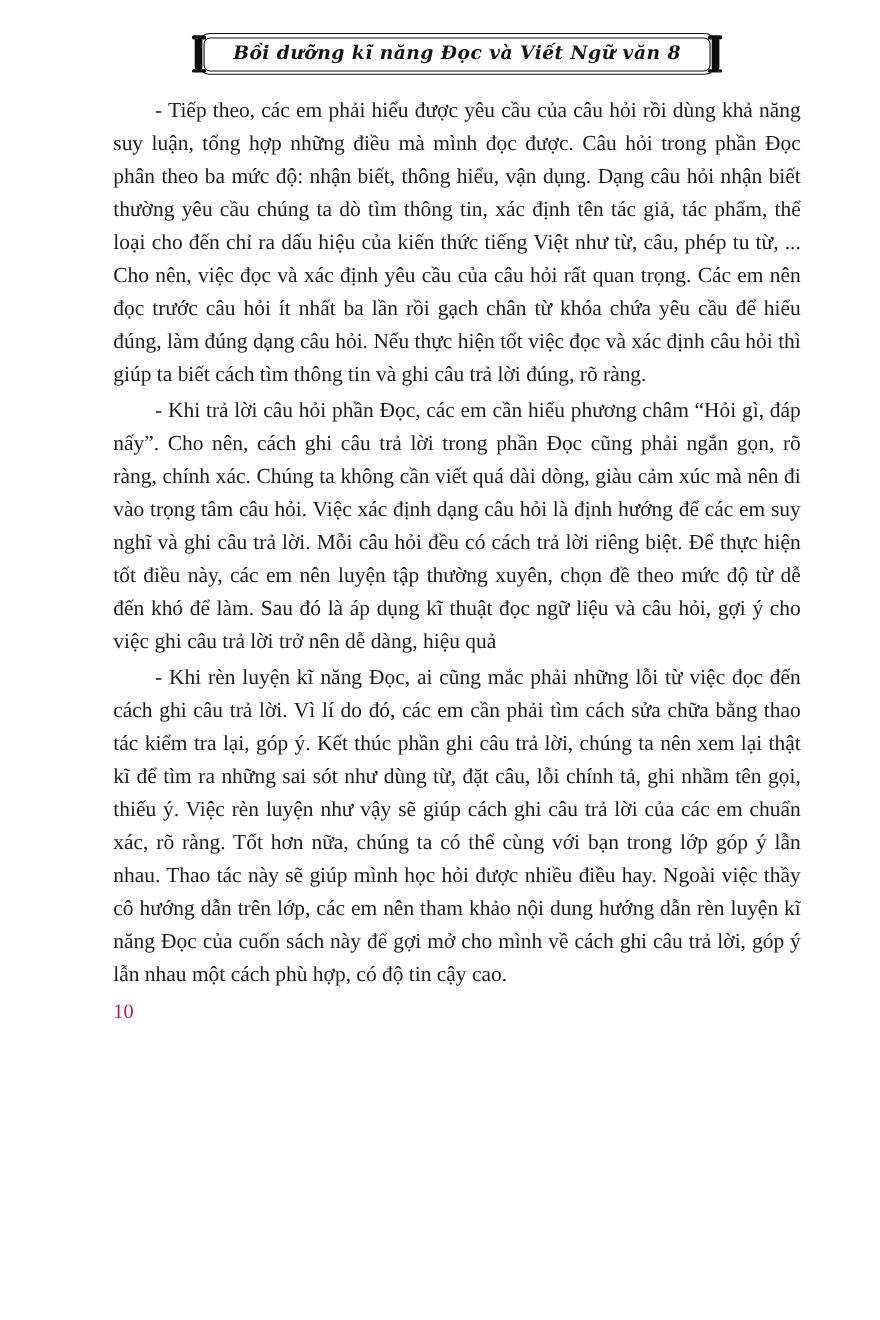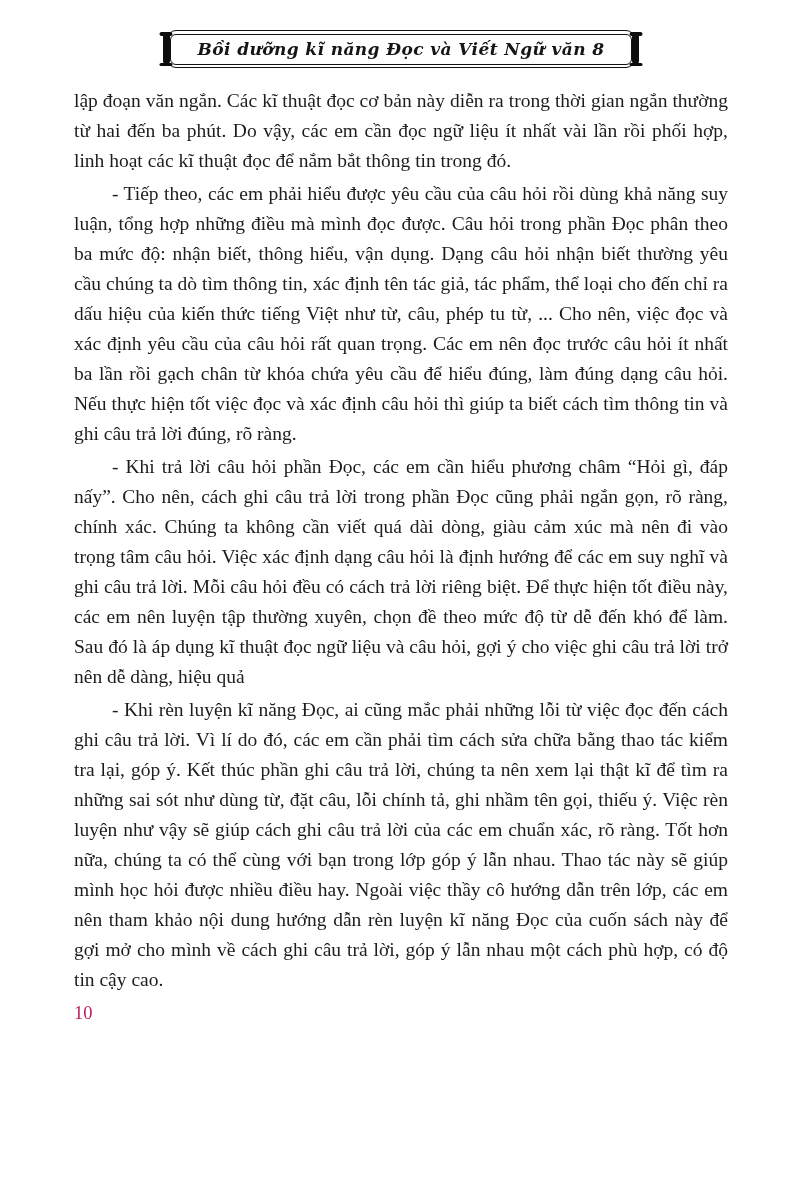--- a/index.html
+++ b/index.html
@@ -6,21 +6,21 @@
     margin: 0;
     padding: 0;
     background: #ffffff;
   }
   .page {
     position: relative;
     width: 800px;
     height: 1108px;
     background: #ffffff;
     box-sizing: border-box;
-    padding: 30px 72px 0 74px;
+    padding: 30px 72px 0 103px;
     overflow: hidden;
     font-family: "Liberation Serif", serif;
     color: #1c1c1c;
   }
   
   .header-row {
     display: flex;
     justify-content: center;
     margin-bottom: 18px;
   }
@@ -101,21 +101,20 @@
     <div class="title-box">
       <span class="cap left"></span>
       <div class="title-inner">
         <span class="title-text">Bồi dưỡng kĩ năng Đọc và Viết Ngữ văn 8</span>
       </div>
       <span class="cap right"></span>
     </div>
   </div>
 
   <main class="body-text">
-    <p class="para no-indent">lập đoạn văn ngắn. Các kĩ thuật đọc cơ bản này diễn ra trong thời gian ngắn thường từ hai đến ba phút. Do vậy, các em cần đọc ngữ liệu ít nhất vài lần rồi phối hợp, linh hoạt các kĩ thuật đọc để nắm bắt thông tin trong đó.</p>
     <p class="para">- Tiếp theo, các em phải hiểu được yêu cầu của câu hỏi rồi dùng khả năng suy luận, tổng hợp những điều mà mình đọc được. Câu hỏi trong phần Đọc phân theo ba mức độ: nhận biết, thông hiểu, vận dụng. Dạng câu hỏi nhận biết thường yêu cầu chúng ta dò tìm thông tin, xác định tên tác giả, tác phẩm, thể loại cho đến chỉ ra dấu hiệu của kiến thức tiếng Việt như từ, câu, phép tu từ, ... Cho nên, việc đọc và xác định yêu cầu của câu hỏi rất quan trọng. Các em nên đọc trước câu hỏi ít nhất ba lần rồi gạch chân từ khóa chứa yêu cầu để hiểu đúng, làm đúng dạng câu hỏi. Nếu thực hiện tốt việc đọc và xác định câu hỏi thì giúp ta biết cách tìm thông tin và ghi câu trả lời đúng, rõ ràng.</p>
     <p class="para">- Khi trả lời câu hỏi phần Đọc, các em cần hiểu phương châm “Hỏi gì, đáp nấy”. Cho nên, cách ghi câu trả lời trong phần Đọc cũng phải ngắn gọn, rõ ràng, chính xác. Chúng ta không cần viết quá dài dòng, giàu cảm xúc mà nên đi vào trọng tâm câu hỏi. Việc xác định dạng câu hỏi là định hướng để các em suy nghĩ và ghi câu trả lời. Mỗi câu hỏi đều có cách trả lời riêng biệt. Để thực hiện tốt điều này, các em nên luyện tập thường xuyên, chọn đề theo mức độ từ dễ đến khó để làm. Sau đó là áp dụng kĩ thuật đọc ngữ liệu và câu hỏi, gợi ý cho việc ghi câu trả lời trở nên dễ dàng, hiệu quả</p>
     <p class="para">- Khi rèn luyện kĩ năng Đọc, ai cũng mắc phải những lỗi từ việc đọc đến cách ghi câu trả lời. Vì lí do đó, các em cần phải tìm cách sửa chữa bằng thao tác kiểm tra lại, góp ý. Kết thúc phần ghi câu trả lời, chúng ta nên xem lại thật kĩ để tìm ra những sai sót như dùng từ, đặt câu, lỗi chính tả, ghi nhầm tên gọi, thiếu ý. Việc rèn luyện như vậy sẽ giúp cách ghi câu trả lời của các em chuẩn xác, rõ ràng. Tốt hơn nữa, chúng ta có thể cùng với bạn trong lớp góp ý lẫn nhau. Thao tác này sẽ giúp mình học hỏi được nhiều điều hay. Ngoài việc thầy cô hướng dẫn trên lớp, các em nên tham khảo nội dung hướng dẫn rèn luyện kĩ năng Đọc của cuốn sách này để gợi mở cho mình về cách ghi câu trả lời, góp ý lẫn nhau một cách phù hợp, có độ tin cậy cao.</p>
   </main>
 
   <footer class="page-footer">
     <span class="page-number">10</span>
   </footer>
 
 </div>

